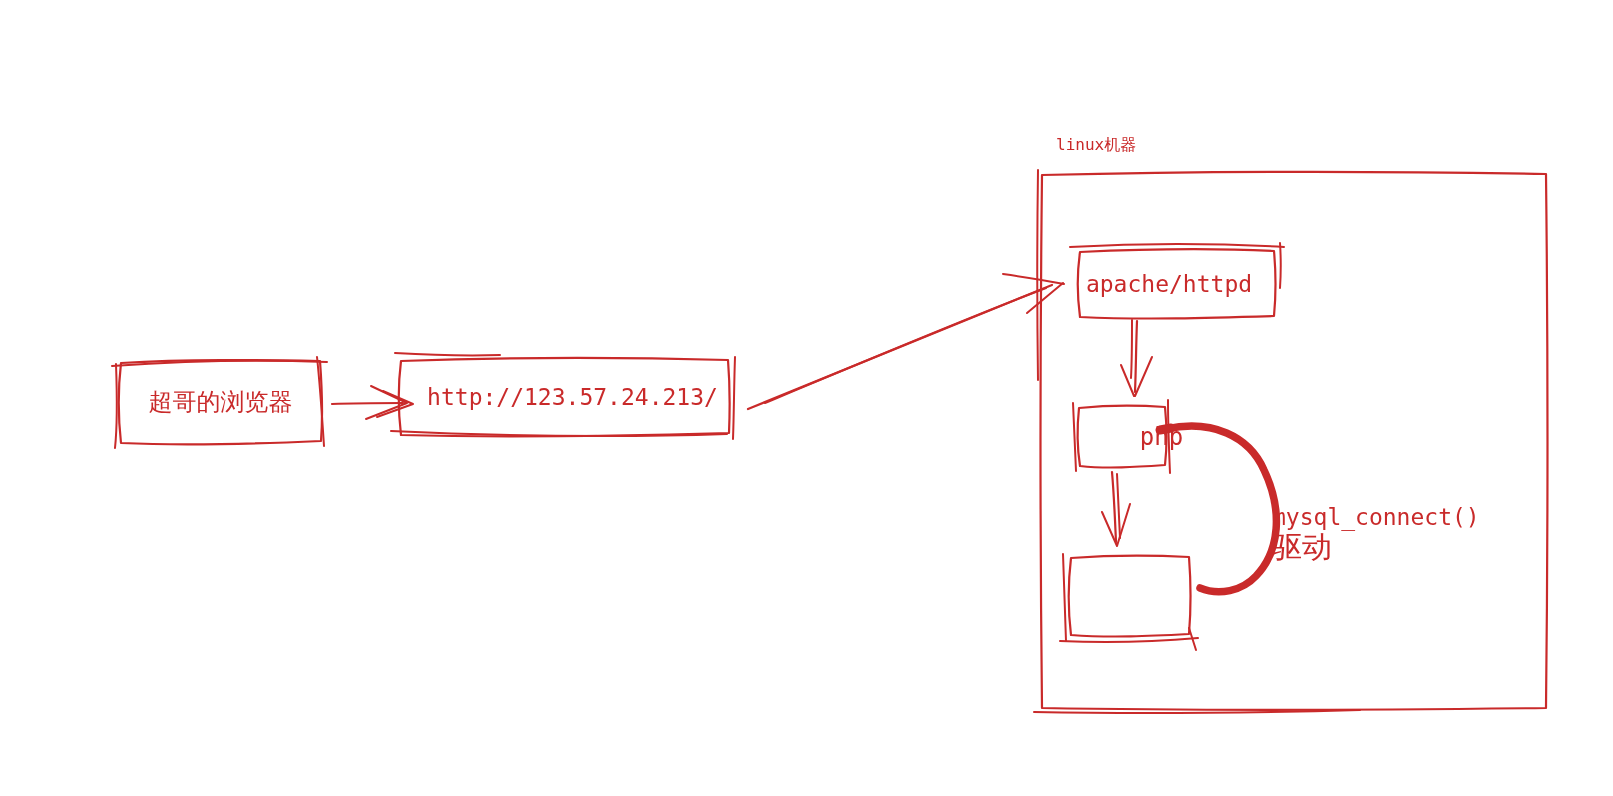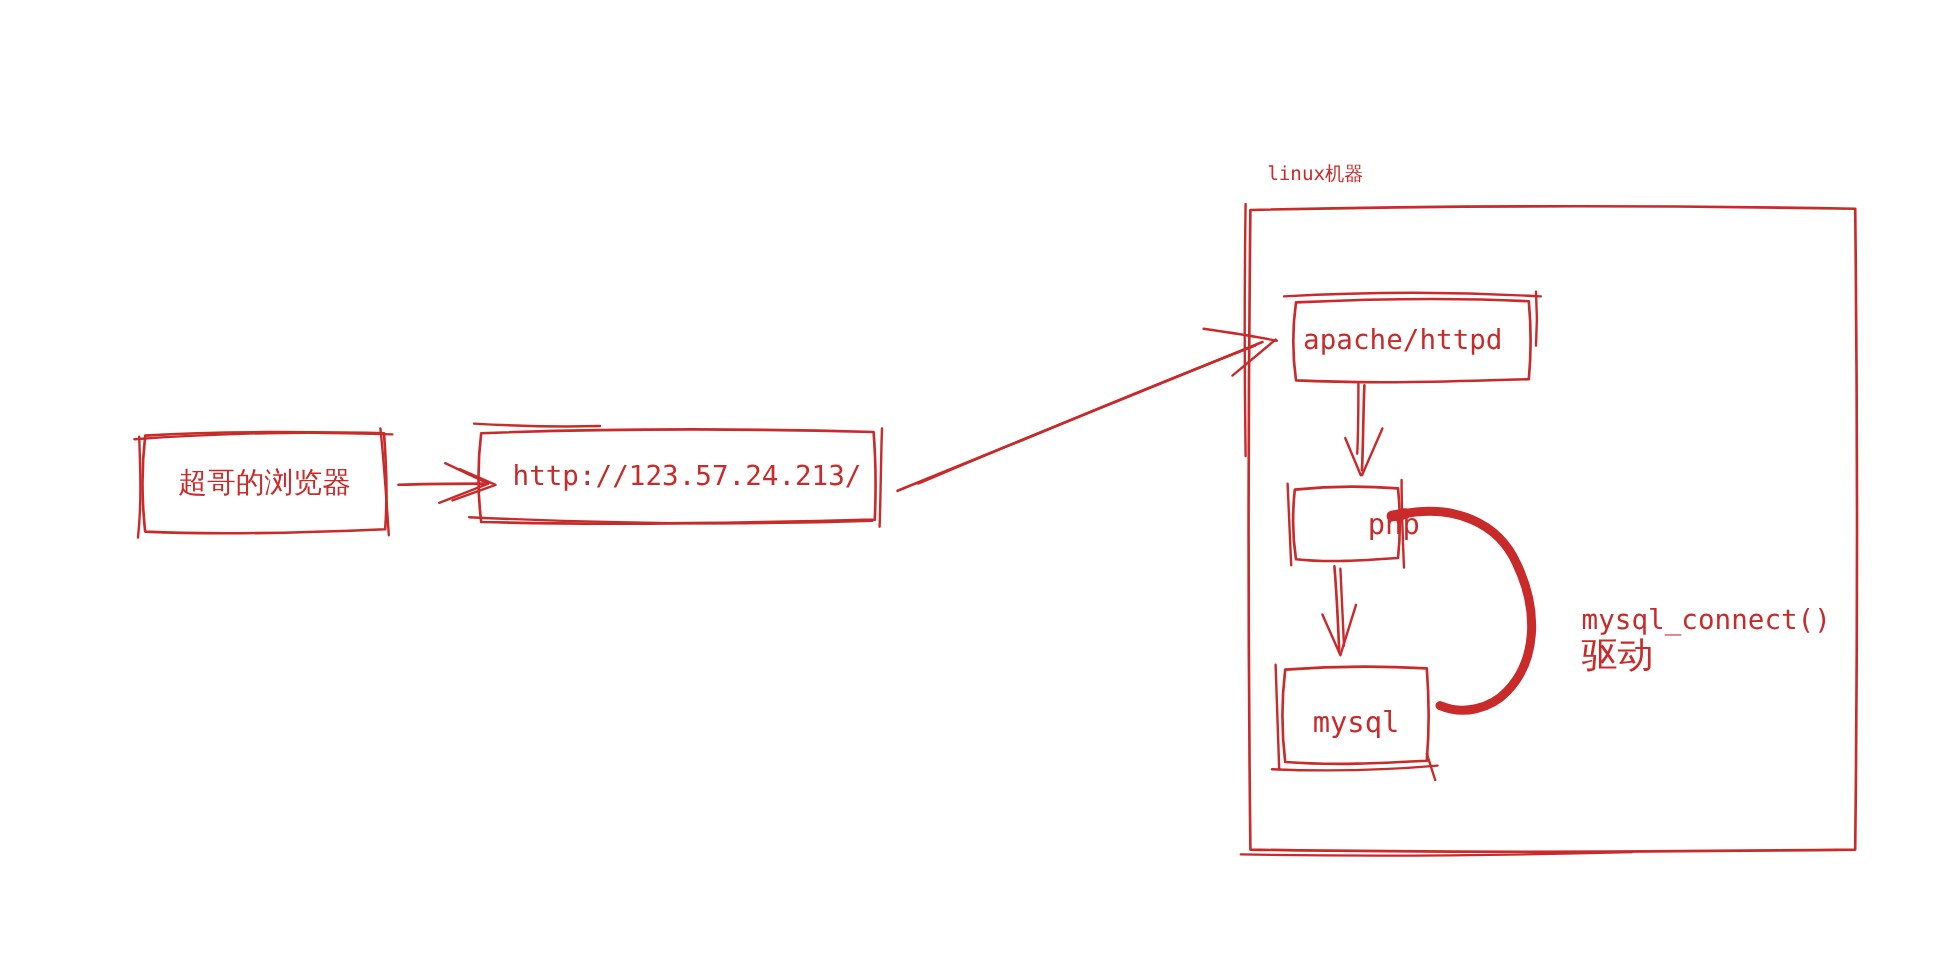--- a/index.html
+++ b/index.html
@@ -22,21 +22,21 @@
     white-space:nowrap;
   }
   .mono{font-family:"DejaVu Sans Mono","Liberation Mono",monospace;}
   .cjk{font-family:"DejaVu Sans","Liberation Sans",sans-serif;}
   .browser-lbl{left:118px;top:360px;width:205px;height:84px;font-size:24px;}
   .url-lbl{left:398px;top:358px;width:333px;height:78px;font-size:23px;padding-left:16px;box-sizing:border-box;}
   .linux-title{left:1056px;top:130px;height:30px;font-size:16px;justify-content:flex-start;}
   .apache-lbl{left:1077px;top:249px;width:184px;height:70px;font-size:23px;}
   .php-lbl{left:1077px;top:405px;width:91px;height:63px;font-size:24px;margin-left:39px;}
   .mysql-lbl{left:1068px;top:555px;width:124px;height:82px;font-size:24px;padding-top:12px;box-sizing:border-box;}
-  .connect-lbl{left:1318px;top:502px;display:block;line-height:30px;font-size:23px;}
+  .connect-lbl{left:1272px;top:502px;display:block;line-height:30px;font-size:23px;}
   .connect-lbl .l2{font-size:30px;}
 </style>
 </head>
 <body>
 
 <div class="canvas" style="--ink: #c92a2a; background: rgb(255, 255, 255);">
 
   <svg class="sketch" width="1613" height="796" viewBox="0 0 1613 796">
 
     <g>
@@ -107,19 +107,18 @@
       <path class="fat2" d="M1160,430 L1171,428"></path>
       <path class="fat" d="M1166,429 C1212,419 1249,436 1264,470 C1283,510 1280,551 1256,576 C1242,591 1219,596 1200,588"></path>
     </g>
   </svg>
 
   <div class="lbl cjk browser-lbl">超哥的浏览器</div>
   <div class="lbl mono url-lbl">http://123.57.24.213/</div>
   <div class="lbl mono linux-title">linux机器</div>
   <div class="lbl mono apache-lbl">apache/httpd</div>
   <div class="lbl mono php-lbl">php</div>
-  <div class="lbl mono mysql-lbl">mysql</div>
   <div class="lbl connect-lbl">
     <div class="mono">mysql_connect()</div>
     <div class="cjk l2">驱动</div>
   </div>
 
 </div>
 
 </body></html>

